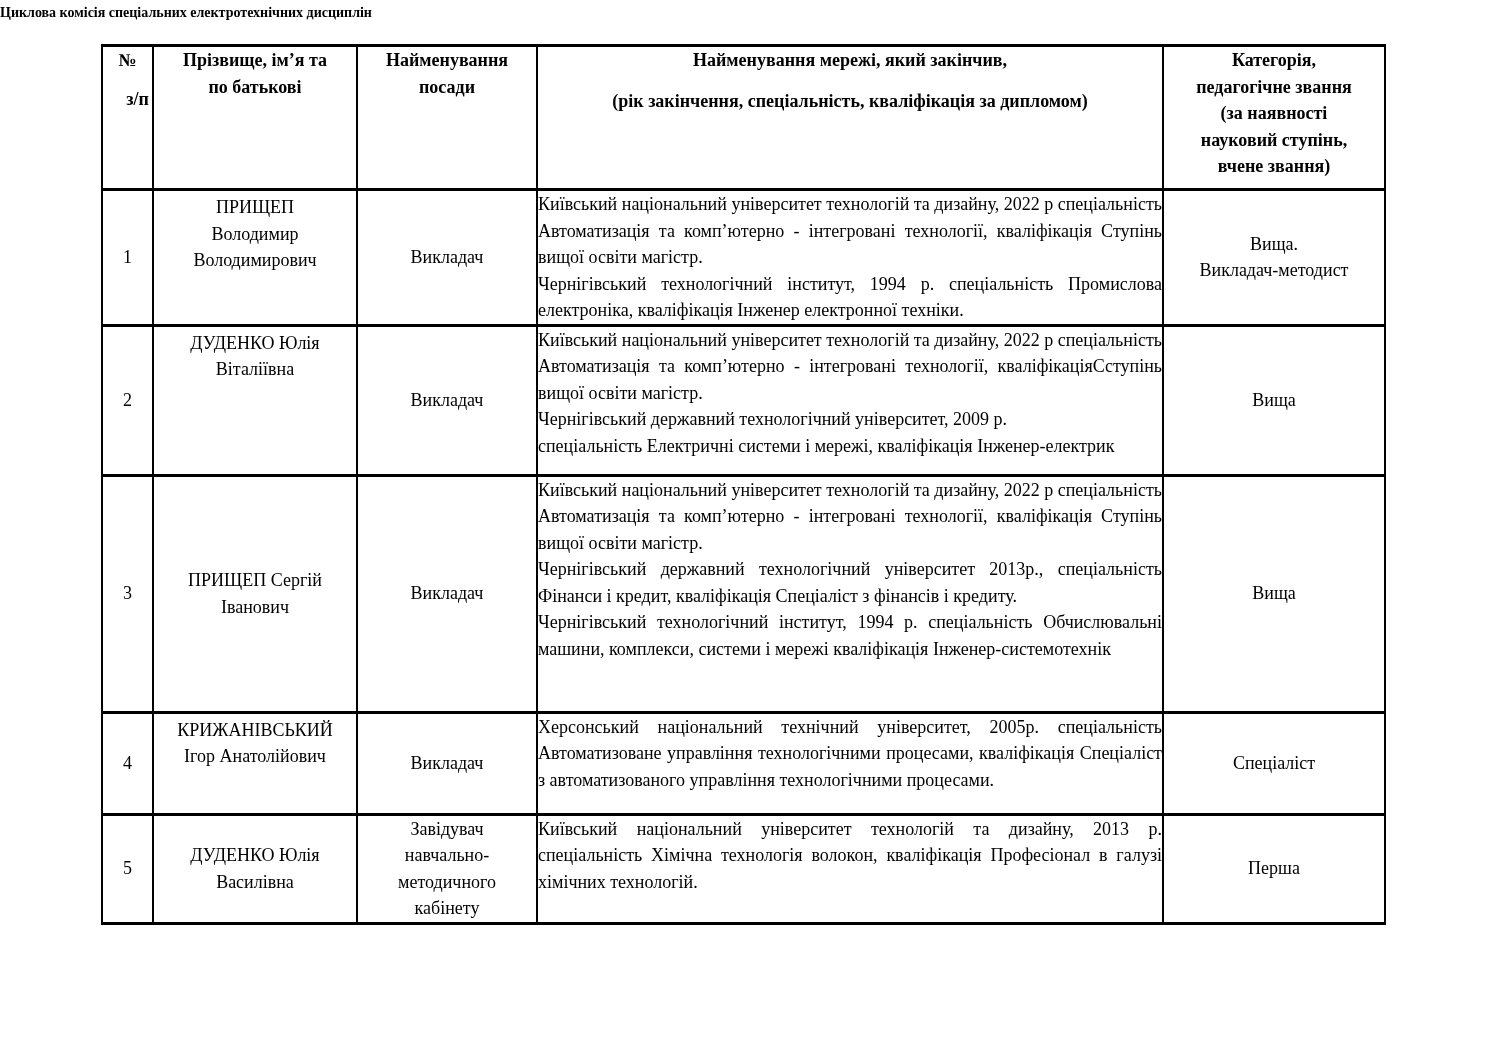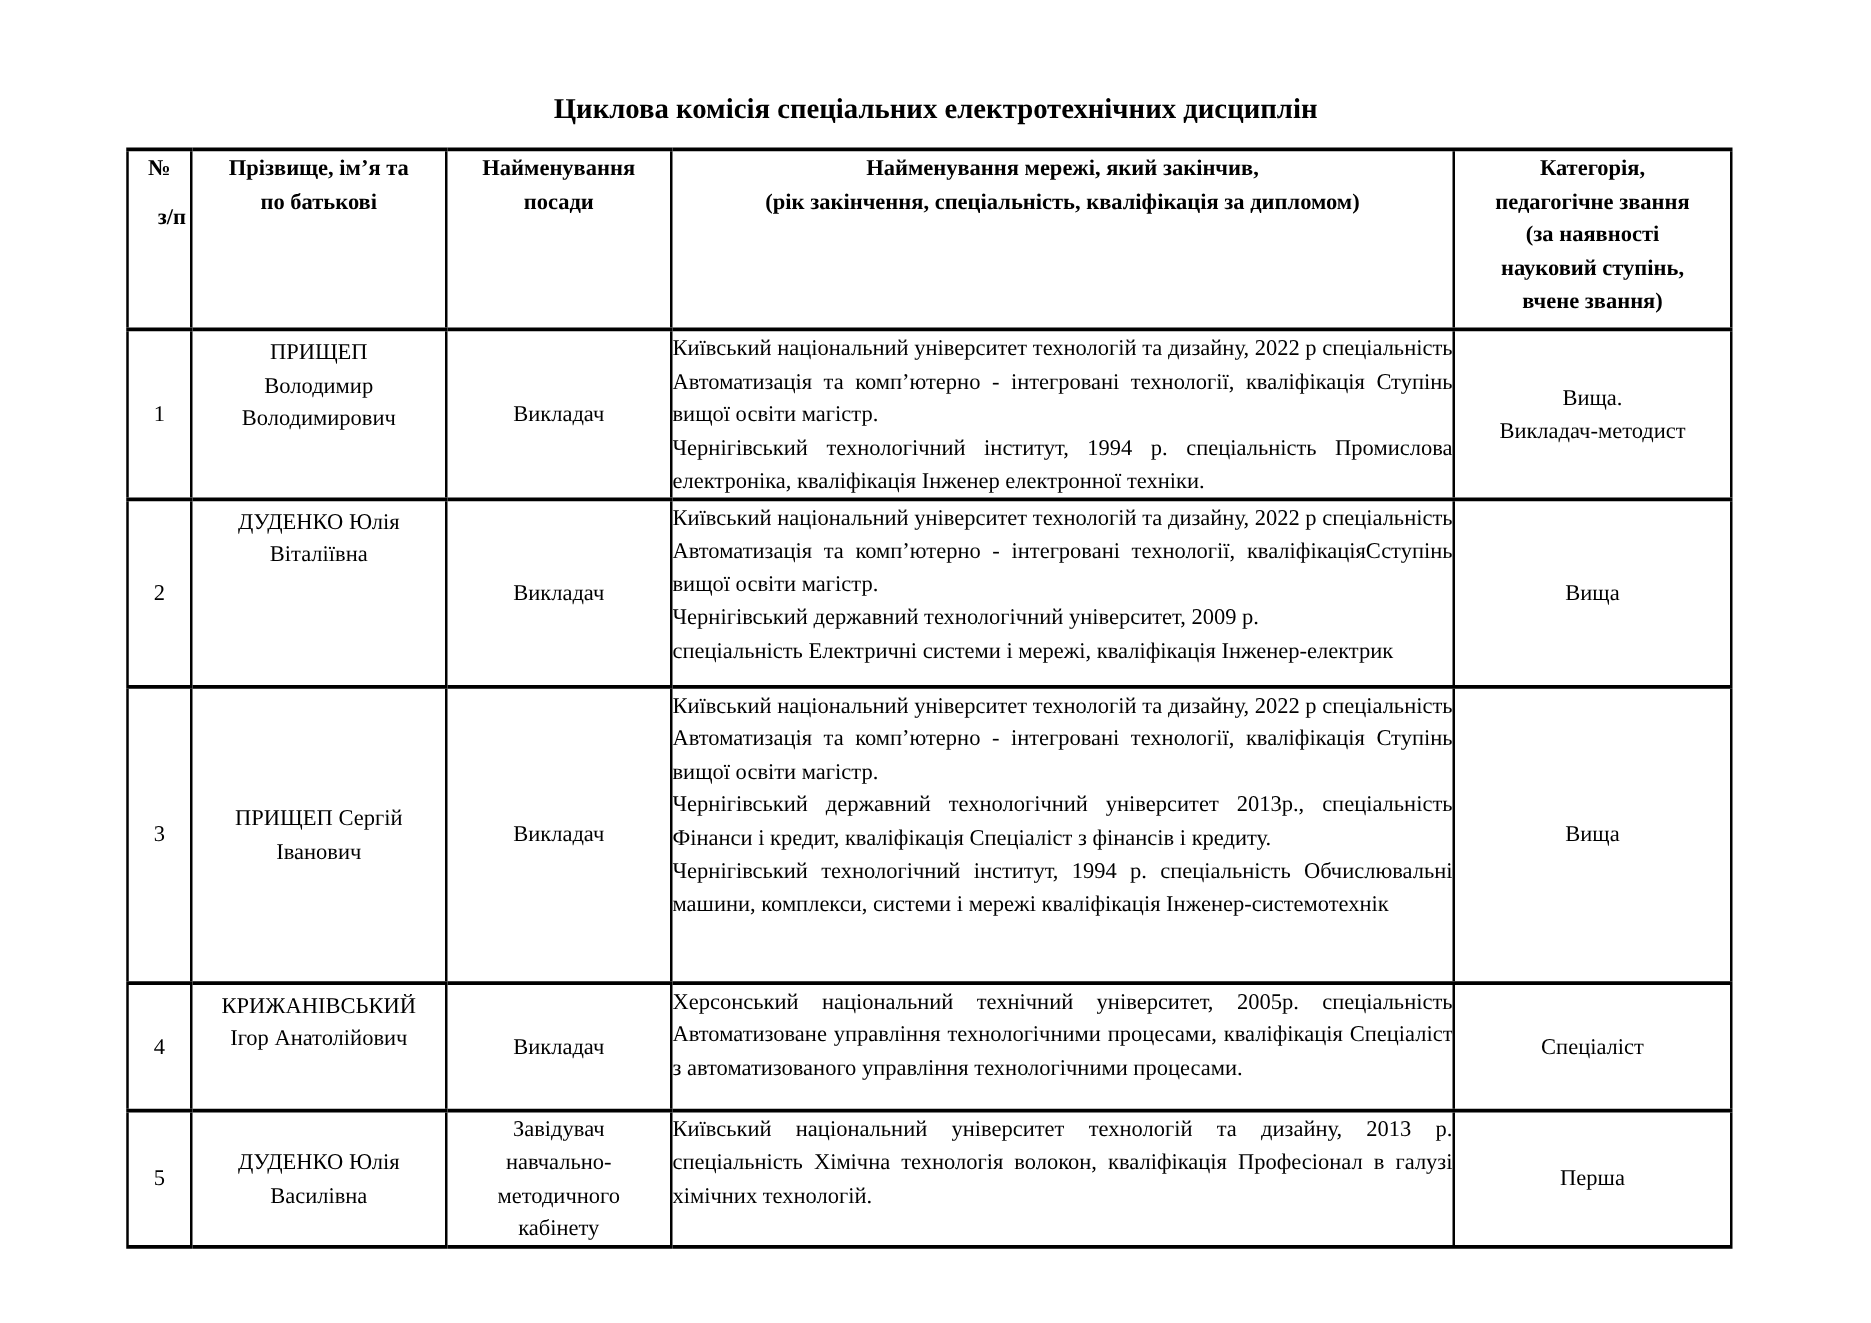--- a/index.html
+++ b/index.html
@@ -7,23 +7,21 @@
     position: relative;
     width: 1497px;
     height: 1058px;
     background: #ffffff;
     color: #000000;
     font-family: "Liberation Serif", "DejaVu Serif", serif;
     overflow: hidden;
   }
   .doc-title {
     margin: 0;
-    padding-top: 74px;
-    text-align: center;
-    font-size: 23px;
+    font-size: 14px;
     font-weight: bold;
     line-height: 26px;
   }
   table.staff {
     border-collapse: collapse;
     table-layout: fixed;
     width: 1283px;
     margin-left: 101px;
     margin-top: 18px;
   }
@@ -47,21 +45,21 @@
   .staff th {
     font-weight: bold;
     text-align: center;
     vertical-align: top;
   }
   .head-num   { padding-top: 24px; }
   .head-num .hline + .hline { margin-top: 12px; padding-left: 20px; }
   .head-name  { padding-top: 22px; margin-left: 33px; }
   .head-pos   { padding-top: 22px; }
   .head-edu   { padding-top: 30px; }
-  .head-edu .hline + .hline { margin-top: 0; }
+  .head-edu .hline + .hline { margin-top: 14px; }
   .head-cat   { padding-top: 3px; }
 
   .num-cell  { text-align: center; vertical-align: middle; }
   .name-cell { text-align: center; vertical-align: middle; padding: 2px 4px; }
   .pos-cell  { text-align: center; vertical-align: middle; padding: 2px 4px; }
   .edu-cell  { text-align: justify; vertical-align: top; padding: 1px 4px 1px 7px; }
   .cat-cell  { text-align: center; vertical-align: middle; padding: 2px 4px; }
 
   
   .staff tbody tr:nth-child(1) .name-cell,

